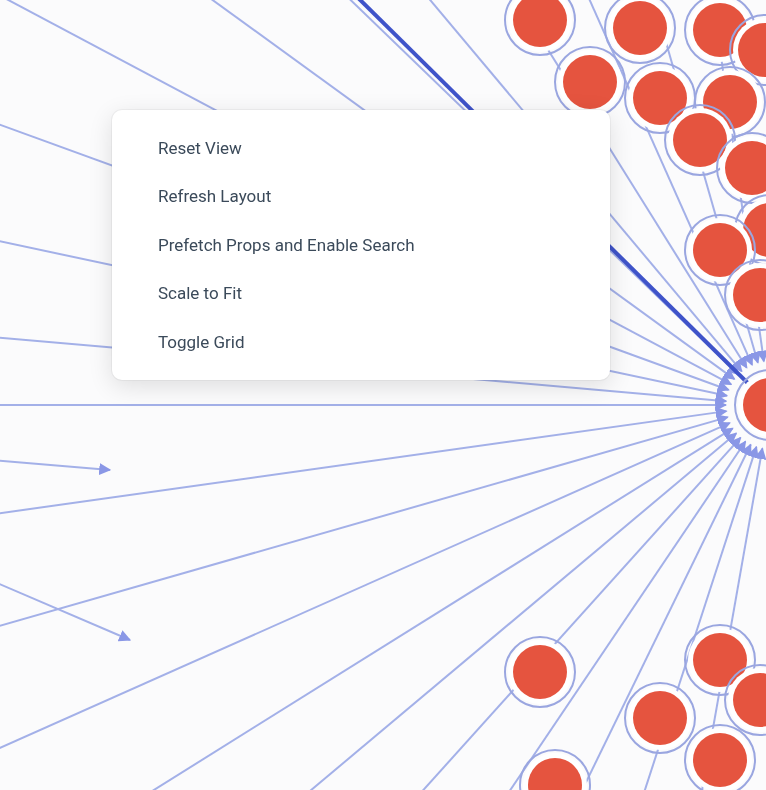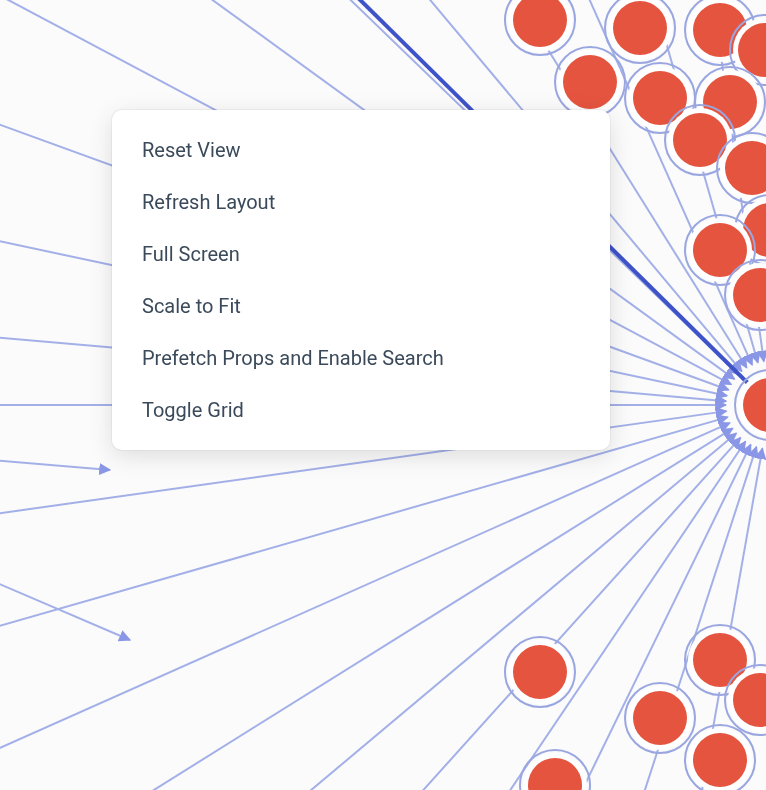--- a/index.html
+++ b/index.html
@@ -28,22 +28,22 @@
     position: absolute;
     top: 110px;
     left: 112px;
     width: 498px;
     background: #ffffff;
     border-radius: 10px;
     box-shadow: 0 6px 24px rgba(0,0,0,0.12), 0 0 0 1px rgba(0,0,0,0.04);
     padding: 14px 0;
   }
   .menu-item {
-    padding: 14px 30px;
-    font-size: 20px;
+    padding: 14px 46px;
+    font-size: 17px;
     color: #3b4a5a;
     cursor: pointer;
     line-height: 1.2;
     white-space: nowrap;
   }
 </style>
 </head>
 <body>
 
 <div class="canvas">
@@ -184,18 +184,17 @@
           <circle cx="555" cy="785" r="35" fill="none" stroke="#9aa6e0" stroke-width="2"></circle>
           <circle cx="555" cy="785" r="32" fill="#ffffff"></circle>
           <circle cx="555" cy="785" r="27" fill="#e5543f"></circle>
         </g>
       </g>
   </svg>
 
   <div class="context-menu">
     <div class="menu-item">Reset View</div>
     <div class="menu-item">Refresh Layout</div>
-    <div class="menu-item">Full Screen</div>
+    <div class="menu-item">Prefetch Props and Enable Search</div>
     <div class="menu-item">Scale to Fit</div>
-    <div class="menu-item">Prefetch Props and Enable Search</div>
     <div class="menu-item">Toggle Grid</div>
   </div>
 </div>
 
 </body></html>

